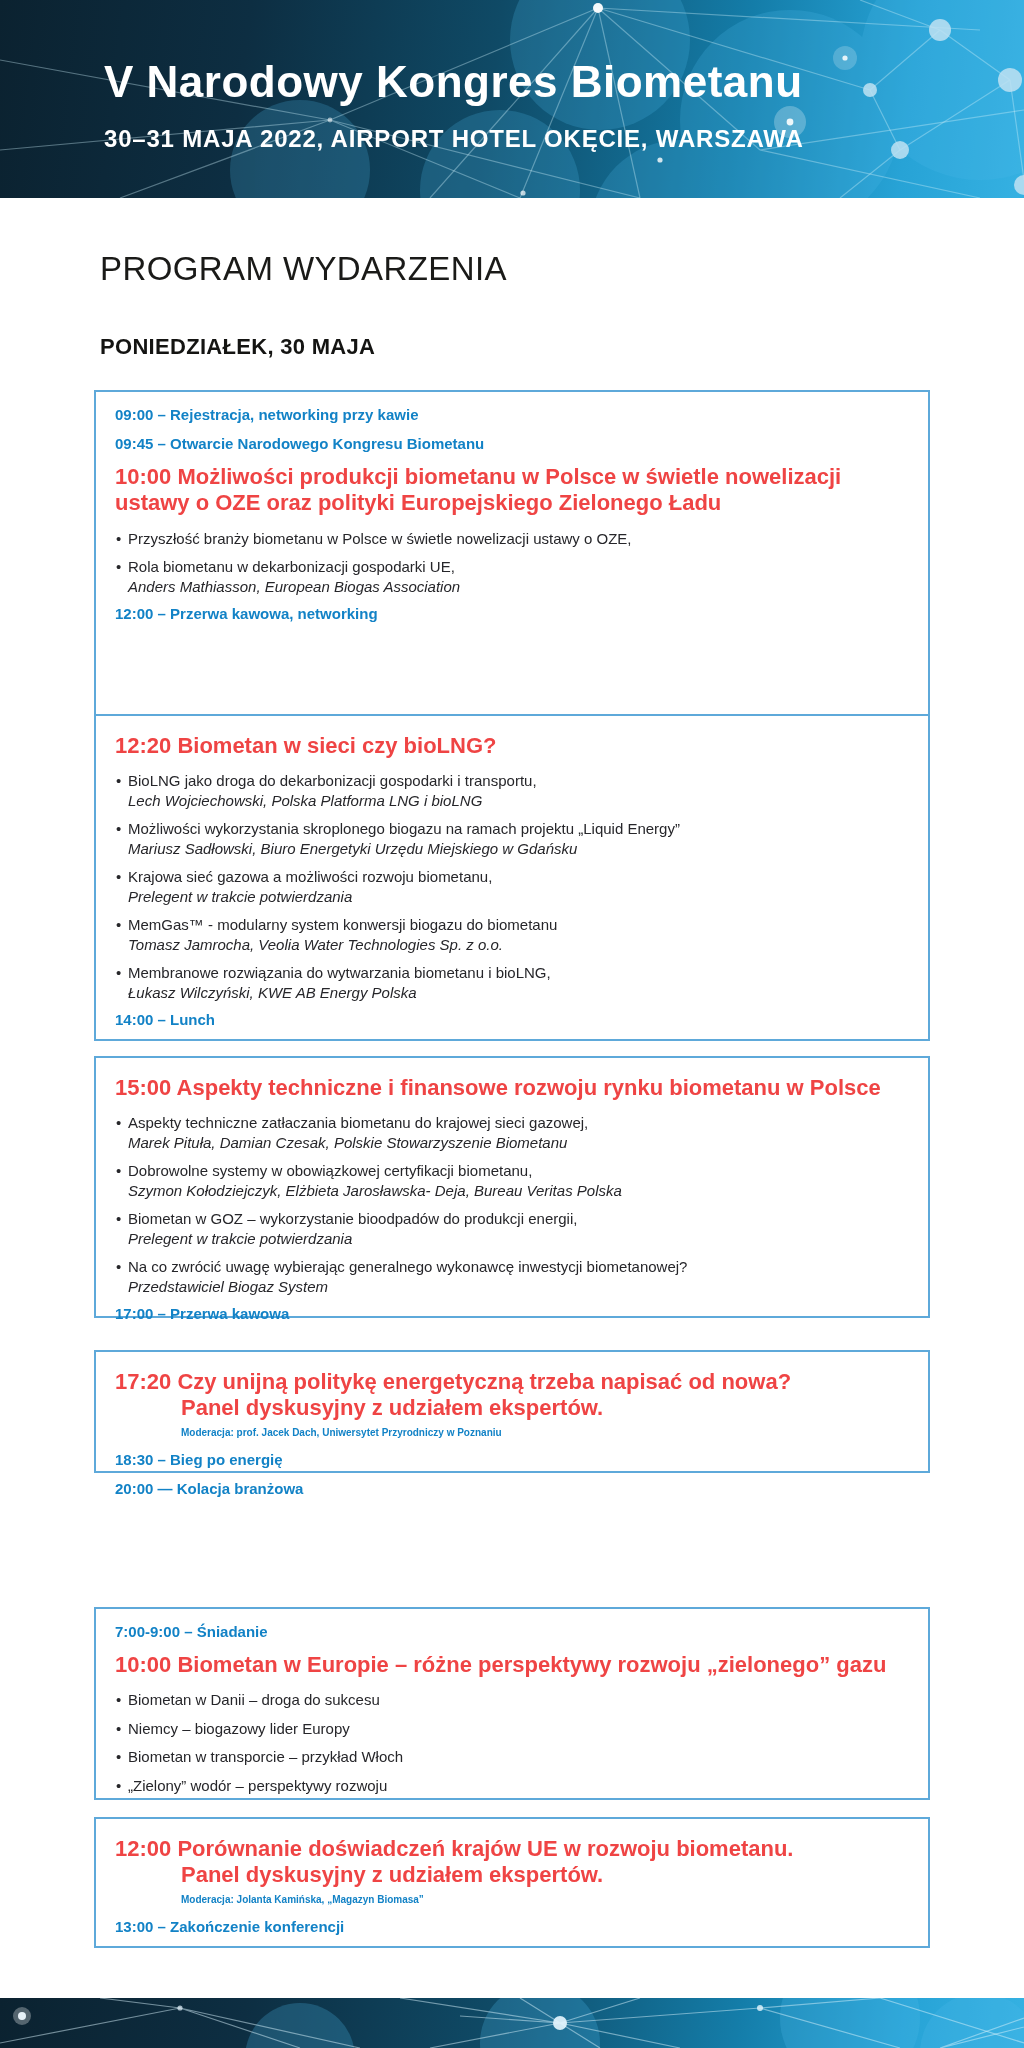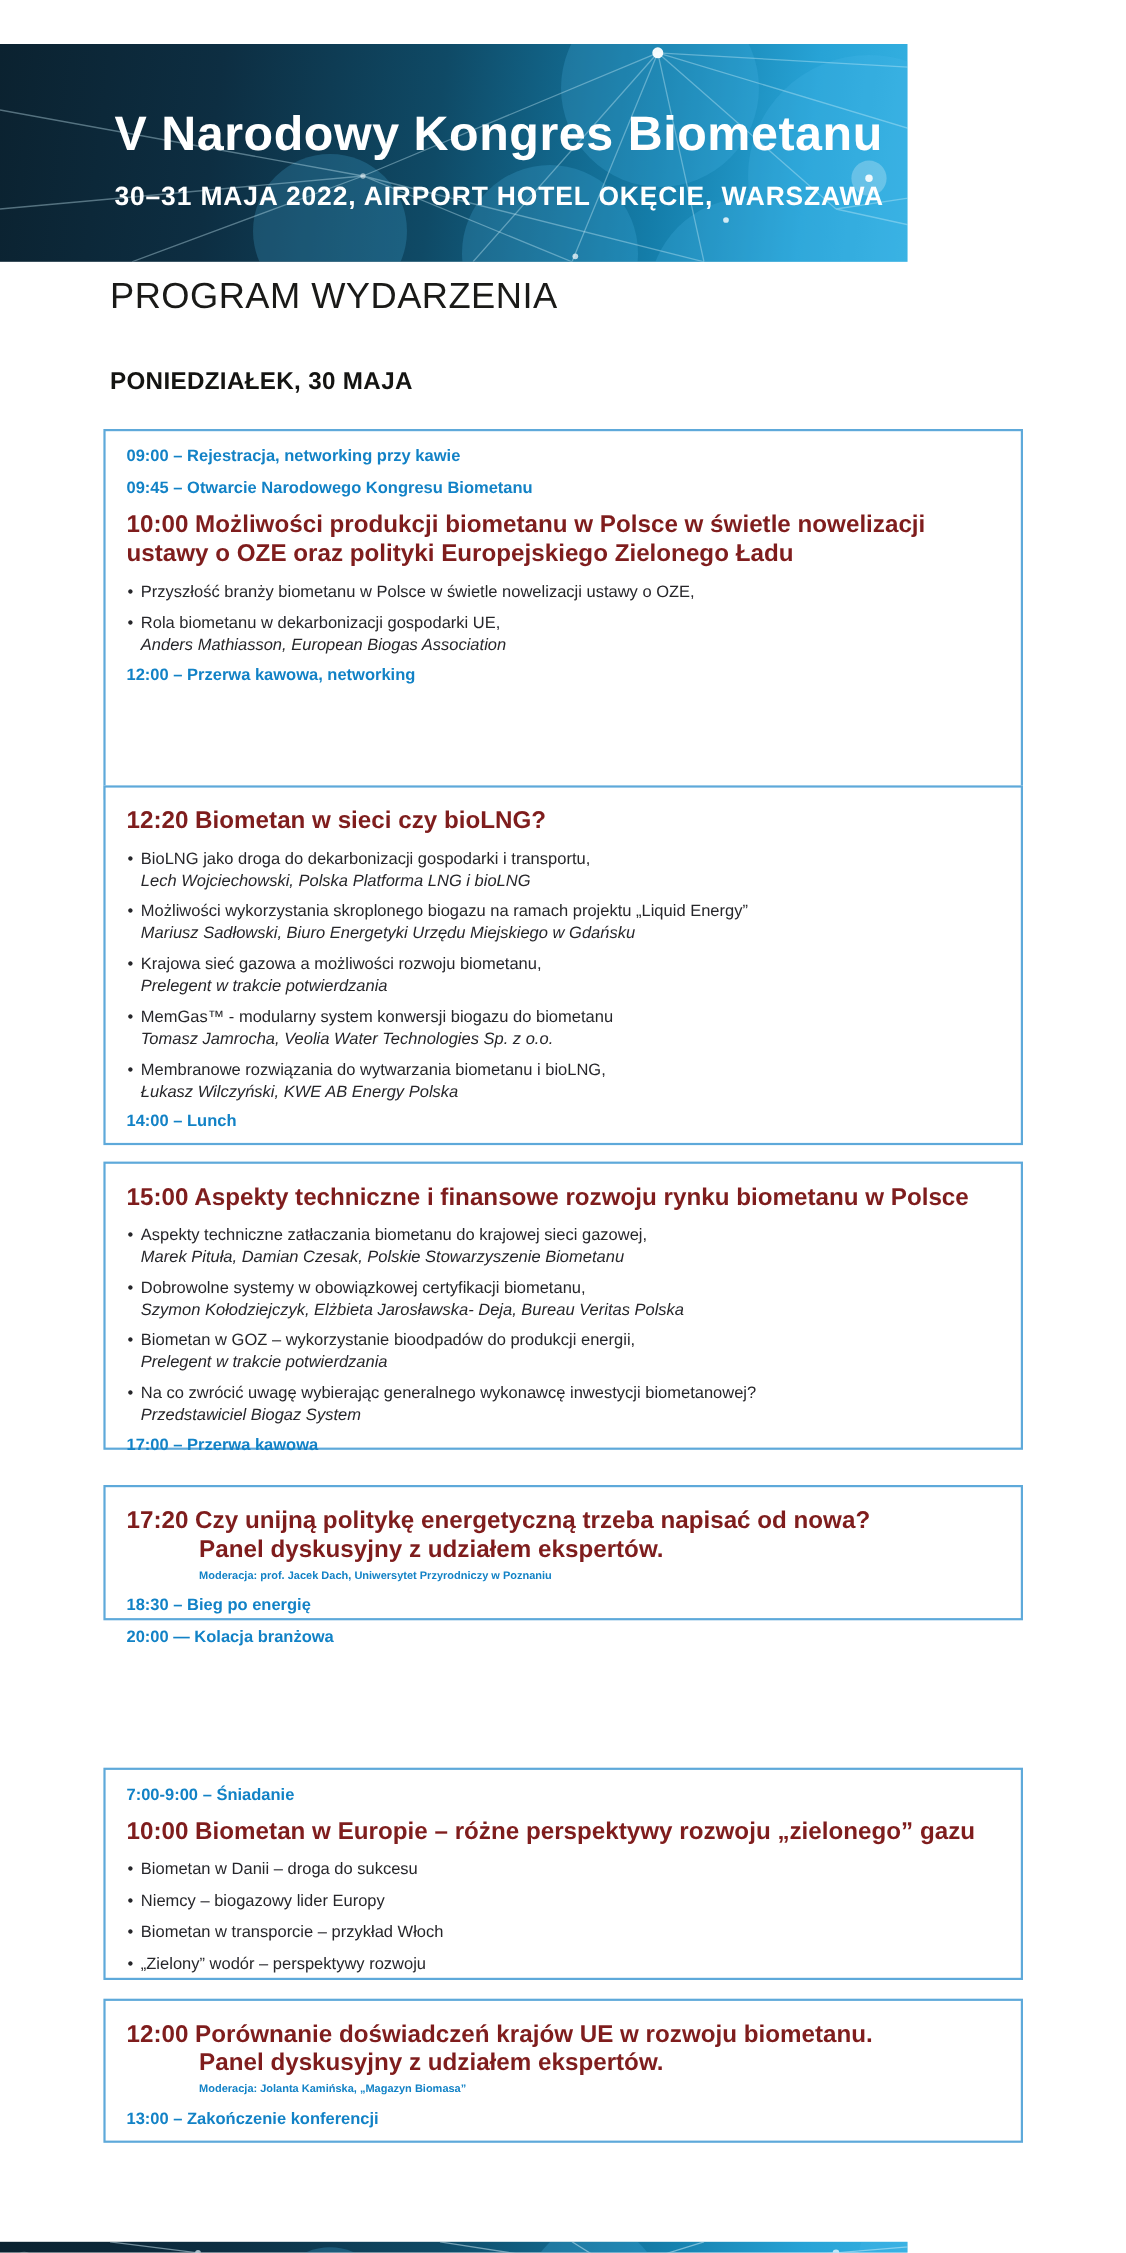--- a/index.html
+++ b/index.html
@@ -1,22 +1,22 @@
 <!DOCTYPE html>
 <html lang="pl"><head>
 <meta charset="utf-8">
 <style>
   * { margin:0; padding:0; box-sizing:border-box; }
   html,body { background:#ffffff; }
   body { font-family:"Liberation Sans","DejaVu Sans",sans-serif; }
   .page { position:relative; width:1024px; height:2048px; background:#ffffff; overflow:hidden; margin:0 auto; }
 
   
-  .band { position:absolute; left:0; width:825px; overflow:hidden;
-          background:linear-gradient(97deg,#0b2230 0%,#0d2e42 24%,#0f4a66 48%,#147da9 72%,#27a3d6 88%,#35b1e2 100%);margin-top:40px; }
+  .band { position:absolute; left:0; width:1024px; overflow:hidden;
+          background:linear-gradient(97deg,#0b2230 0%,#0d2e42 24%,#0f4a66 48%,#147da9 72%,#27a3d6 88%,#35b1e2 100%); }
   .page-header { top:0; height:198px; }
   .page-footer { top:1998px; height:50px; }
   .band svg { position:absolute; top:0; left:0; }
 
   .header-text { position:absolute; left:104px; top:60px; color:#ffffff; }
   .event-title { font-size:44px; font-weight:bold; letter-spacing:0.5px; line-height:1; }
   .event-subtitle { font-size:24px; font-weight:bold; letter-spacing:0.8px; margin-top:21px; }
 
   
   .program-title { position:absolute; left:100px; top:250px; font-size:33px; font-weight:normal; color:#1a1a18; letter-spacing:0.4px; }
@@ -27,21 +27,21 @@
   
   .box { position:absolute; left:94px; width:836px; border:2px solid #5ea9da; background:#ffffff; padding:14px 18px 10px 19px; }
   .b0 { top:390px;  height:337px; }
   .b1 { top:714px;  height:327px; }
   .b2 { top:1056px; height:262px; }
   .b3 { top:1350px; height:123px; }
   .b4 { top:1607px; height:193px; }
   .b5 { top:1817px; height:131px; }
 
   .t-time { color:#1282c6; font-weight:bold; font-size:15px; margin:0 0 12px 0; }
-  .t-heading { color:#7f1d1d; font-weight:bold; font-size:22px; line-height:1.2; margin:3px 0 12px 0; }
+  .t-heading { color:#ef4444; font-weight:bold; font-size:22px; line-height:1.2; margin:3px 0 12px 0; }
   .t-heading .cont { padding-left:66px; }
   .t-moderation { color:#1282c6; font-weight:bold; font-size:10px; padding-left:66px; margin:-7px 0 13px 0; }
   .t-bullet { color:#26262a; font-size:15px; line-height:1.3; margin:0 0 9px 0; padding-left:13px; position:relative; }
   .t-bullet::before { content:"\2022"; position:absolute; left:1px; top:0; color:#26262a; }
   .t-speaker { display:block; font-style:italic; }
 </style>
 </head>
 <body>
 
 <div class="page">

